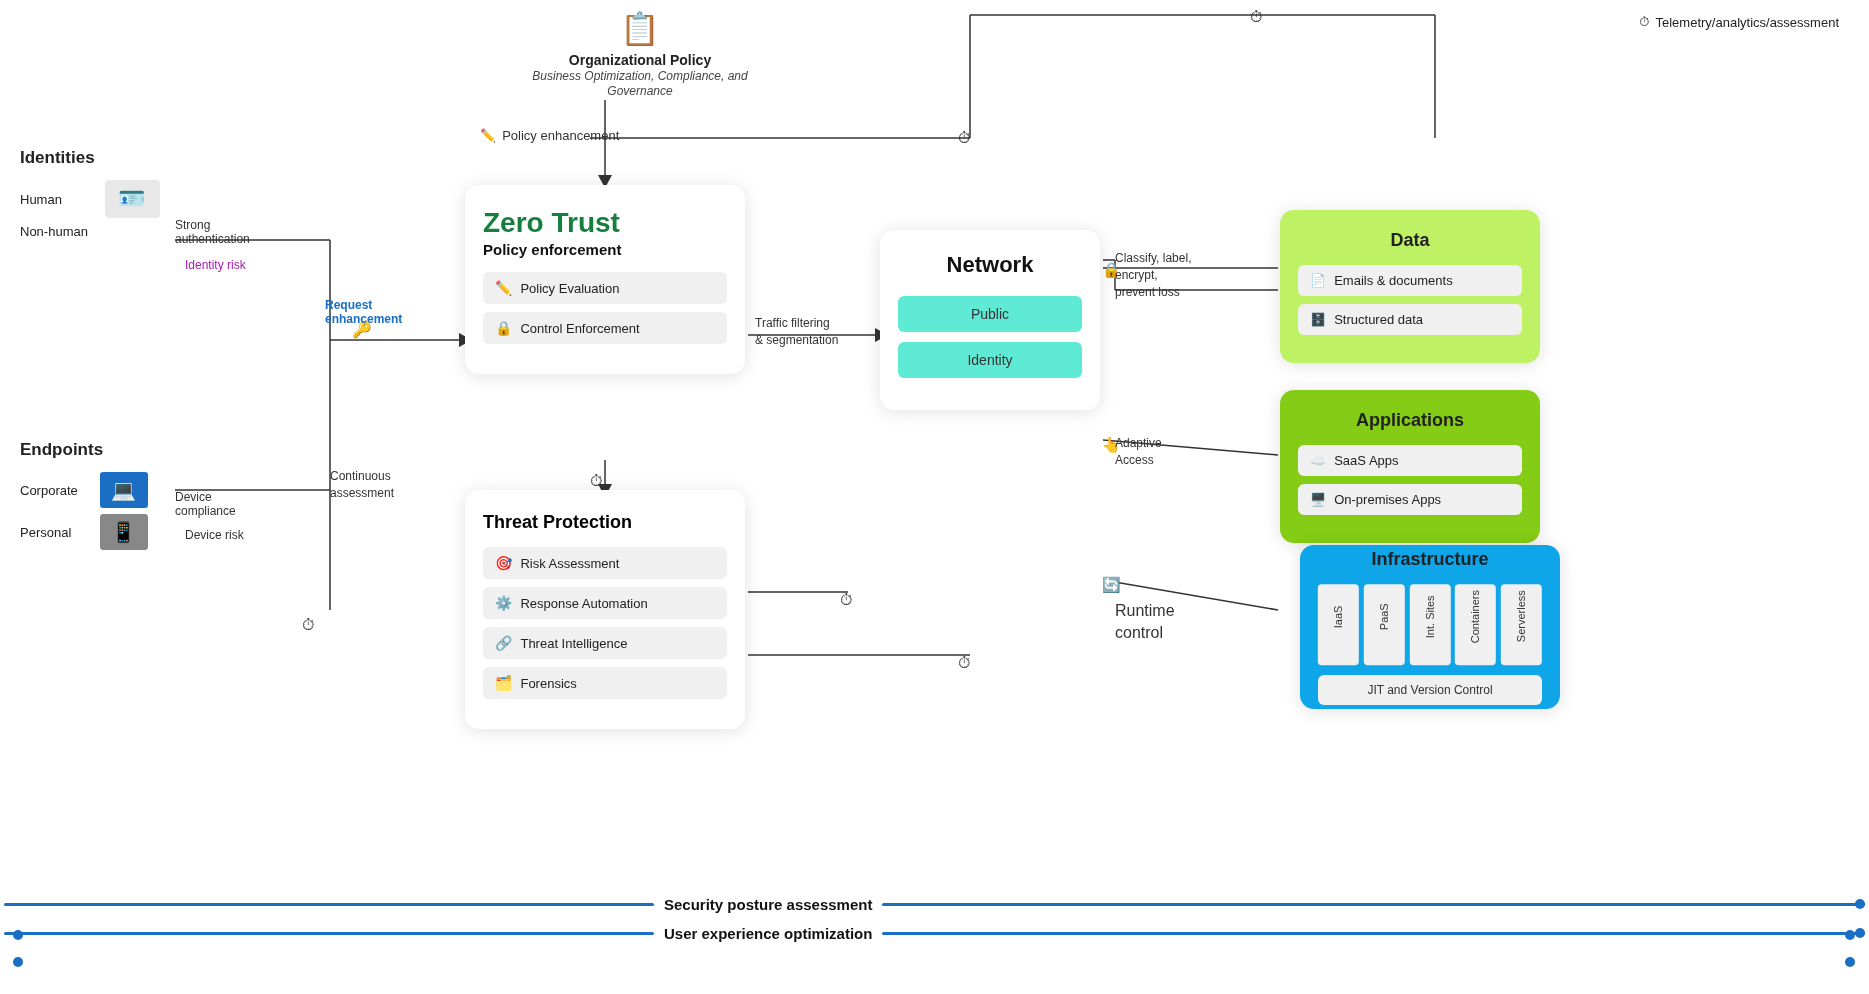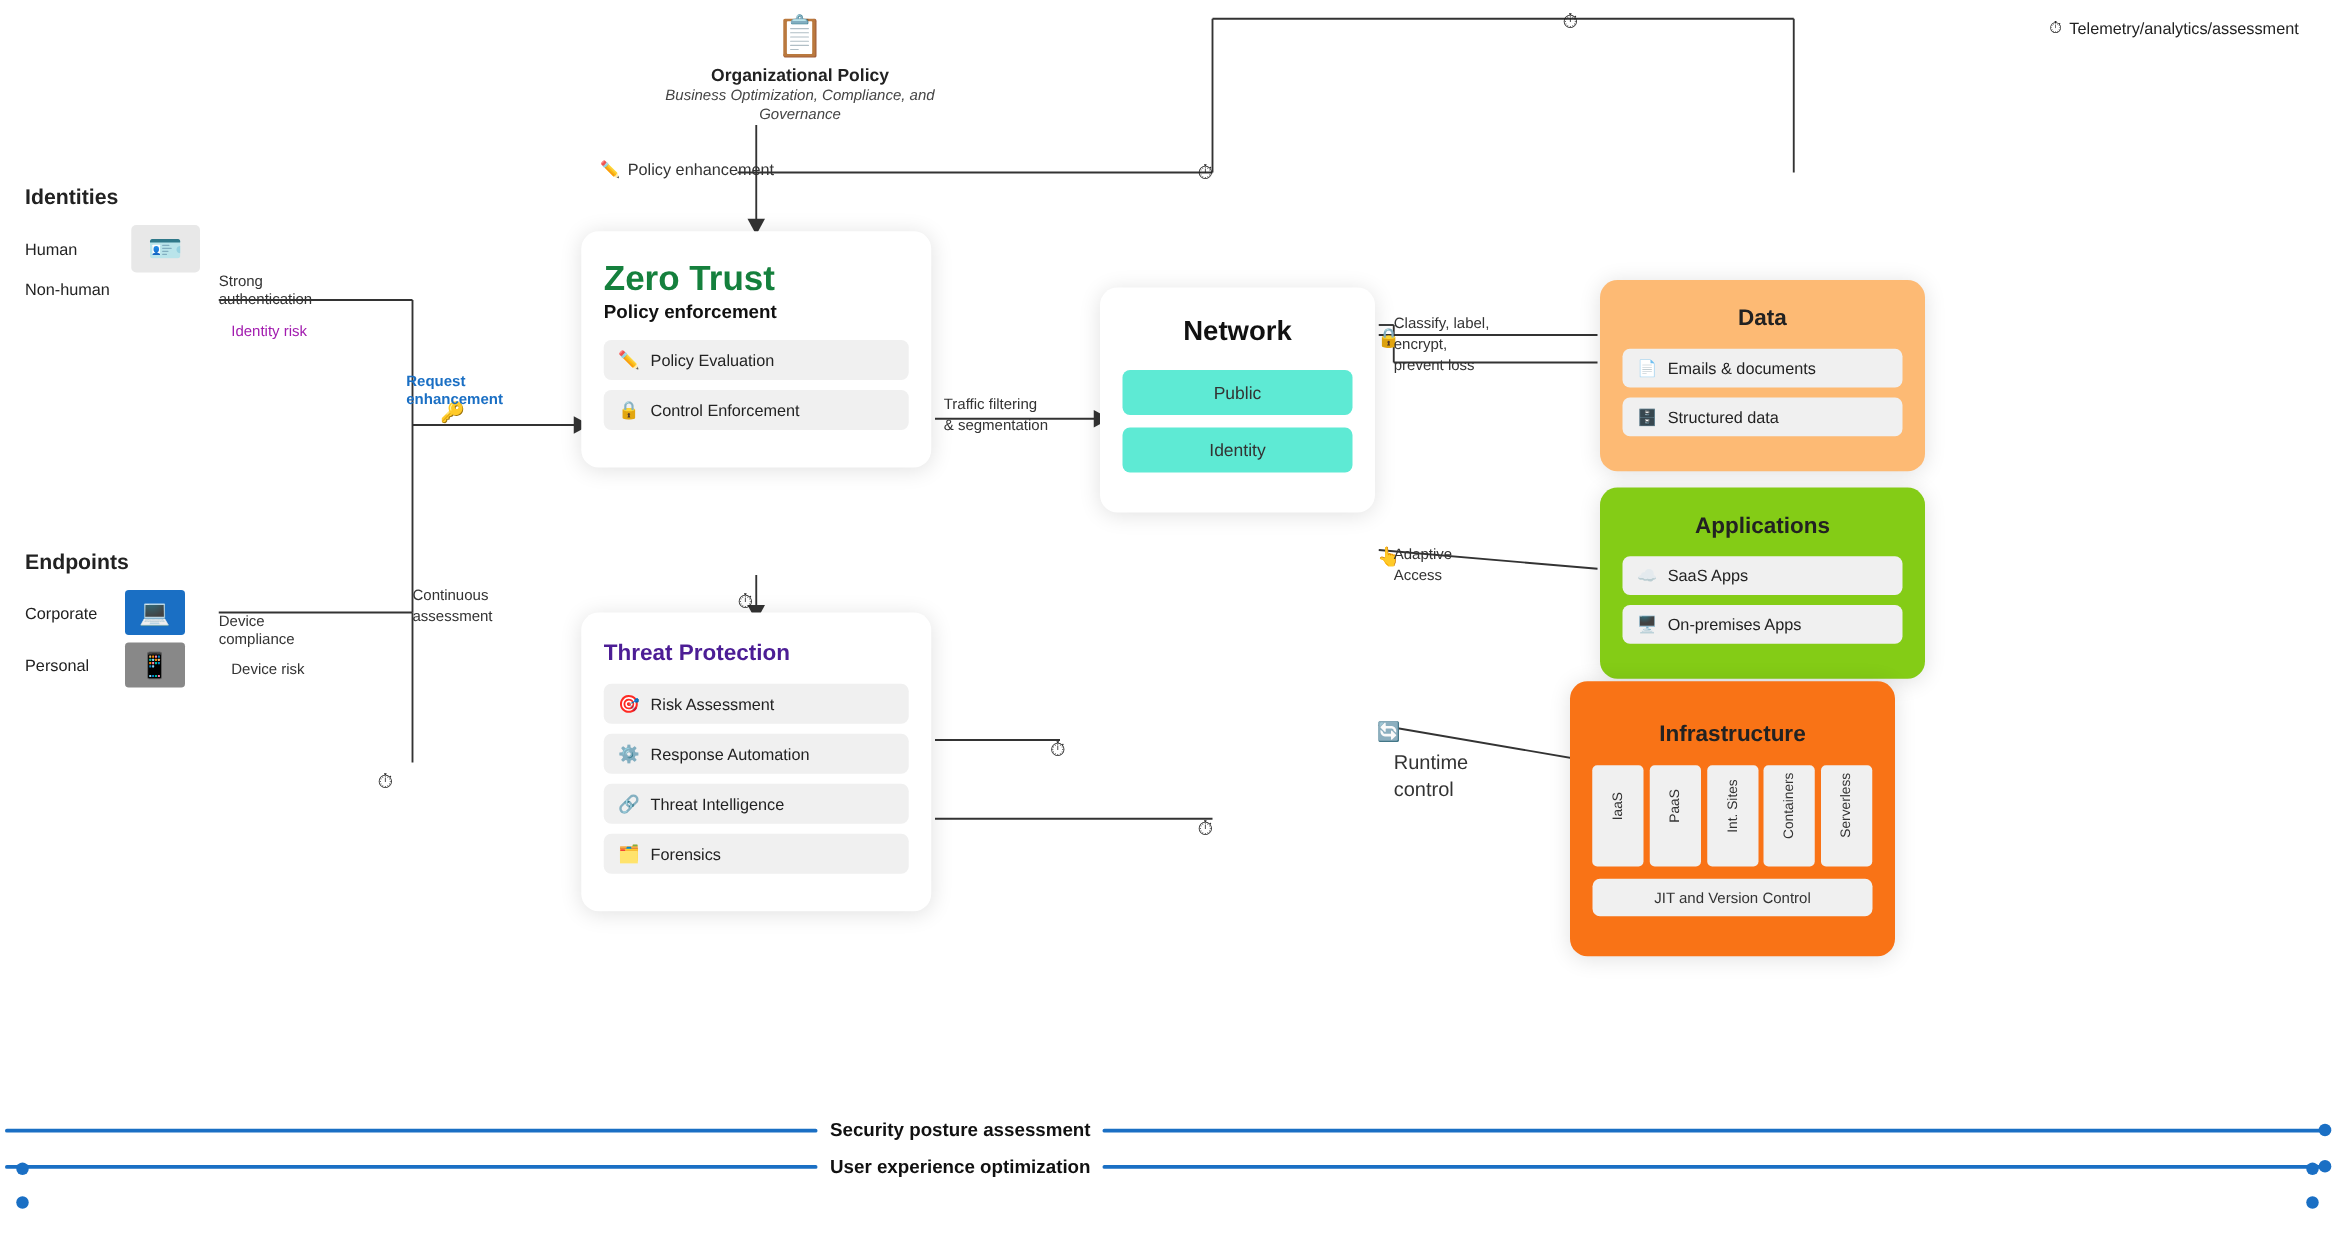--- a/index.html
+++ b/index.html
@@ -234,21 +234,21 @@
       width: 280px;
       background: white;
       border-radius: 14px;
       box-shadow: 0 2px 18px rgba(0,0,0,0.12);
       padding: 22px 18px 22px 18px;
     }
     .threat-title {
       font-weight: 700;
       font-size: 18px;
       margin-bottom: 14px;
-      color: #4c1d95;
+      color: #000000;
     }
     .tp-item {
       background: #f0f0f0;
       border-radius: 6px;
       padding: 8px 12px;
       margin-bottom: 8px;
       display: flex;
       align-items: center;
       gap: 8px;
       font-size: 13px;
@@ -277,24 +277,24 @@
       border-radius: 6px;
       padding: 10px 0;
       margin-bottom: 10px;
       font-size: 14px;
       color: #333;
     }
 
     
     .data-box {
       position: absolute;
-      top: 224px;
+      top: 210px;
       left: 1280px;
       width: 260px;
-      background: #fdba74;
+      background: #bef264;
       border-radius: 14px;
       box-shadow: 0 2px 18px rgba(0,0,0,0.12);
       padding: 20px 18px;
     }
     .data-title {
       font-weight: 700;
       font-size: 18px;
       margin-bottom: 14px;
       text-align: center;
     }
@@ -334,26 +334,26 @@
       display: flex;
       align-items: center;
       gap: 8px;
       font-size: 13px;
     }
 
     
     .infra-box {
       position: absolute;
       top: 545px;
-      left: 1256px;
+      left: 1300px;
       width: 260px;
-      background: #f97316;
+      background: #0ea5e9;
       border-radius: 14px;
       box-shadow: 0 2px 18px rgba(0,0,0,0.12);
-      padding: 32px 18px;
+      padding: 4px 18px;
     }
     .infra-title {
       font-weight: 700;
       font-size: 18px;
       margin-bottom: 14px;
       text-align: center;
     }
     .infra-columns {
       display: flex;
       gap: 5px;

